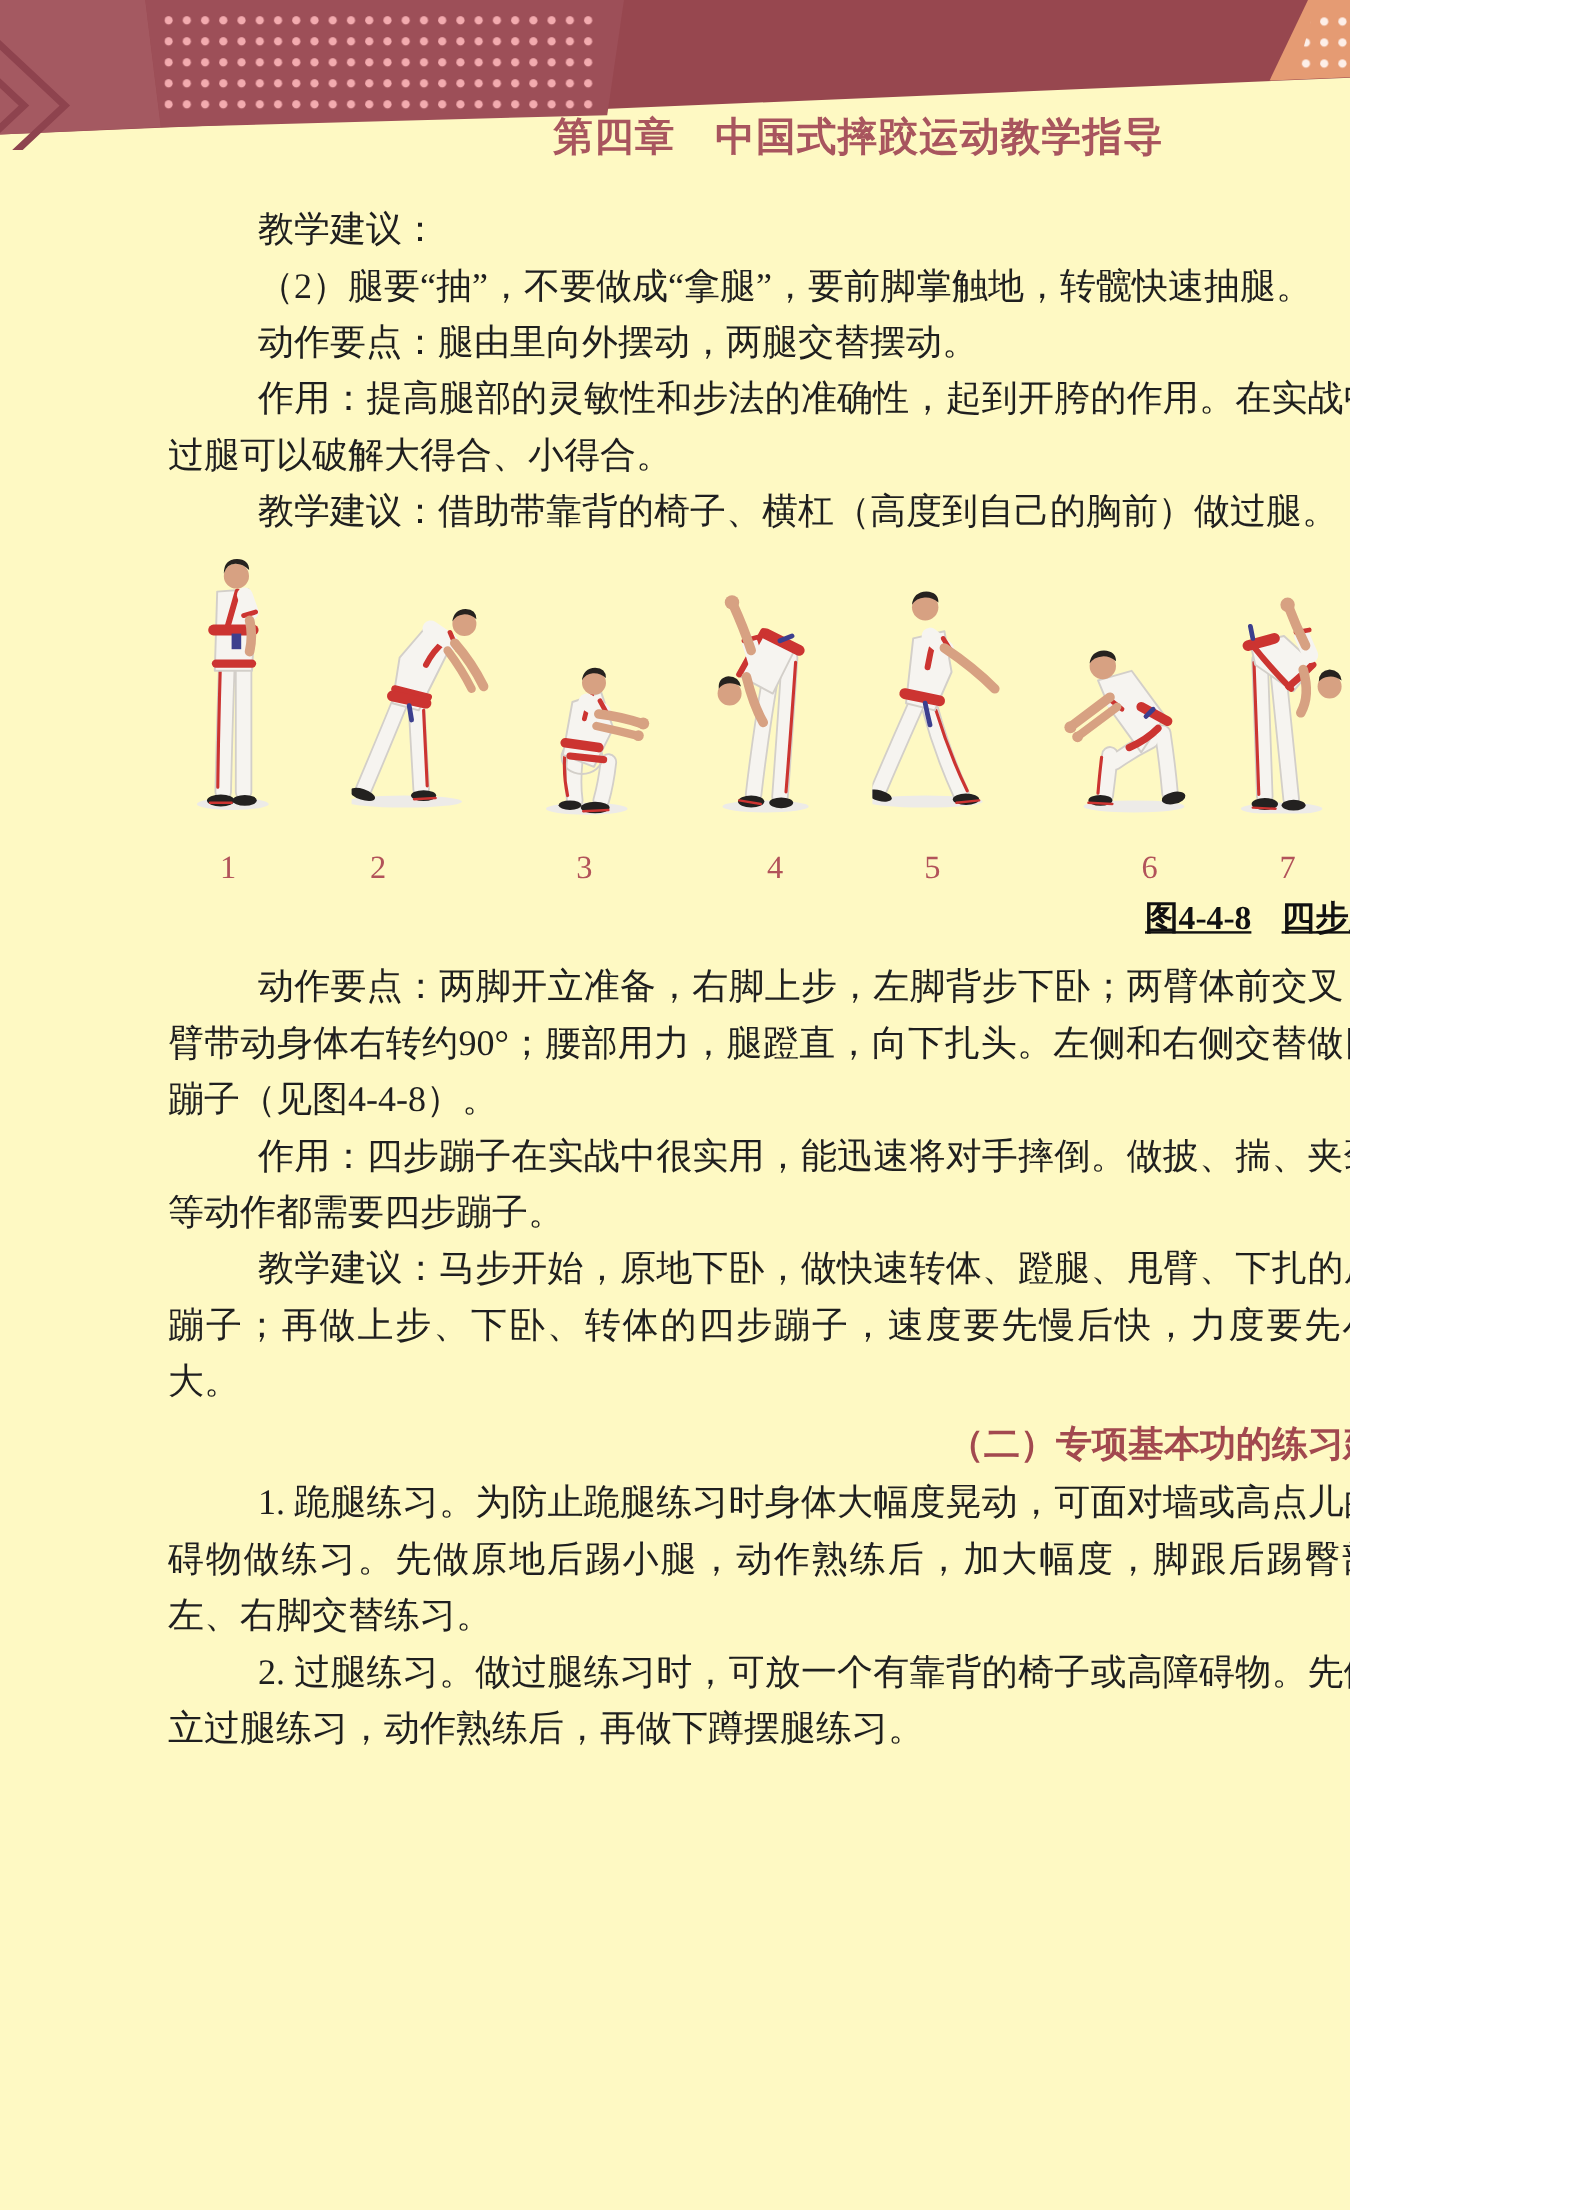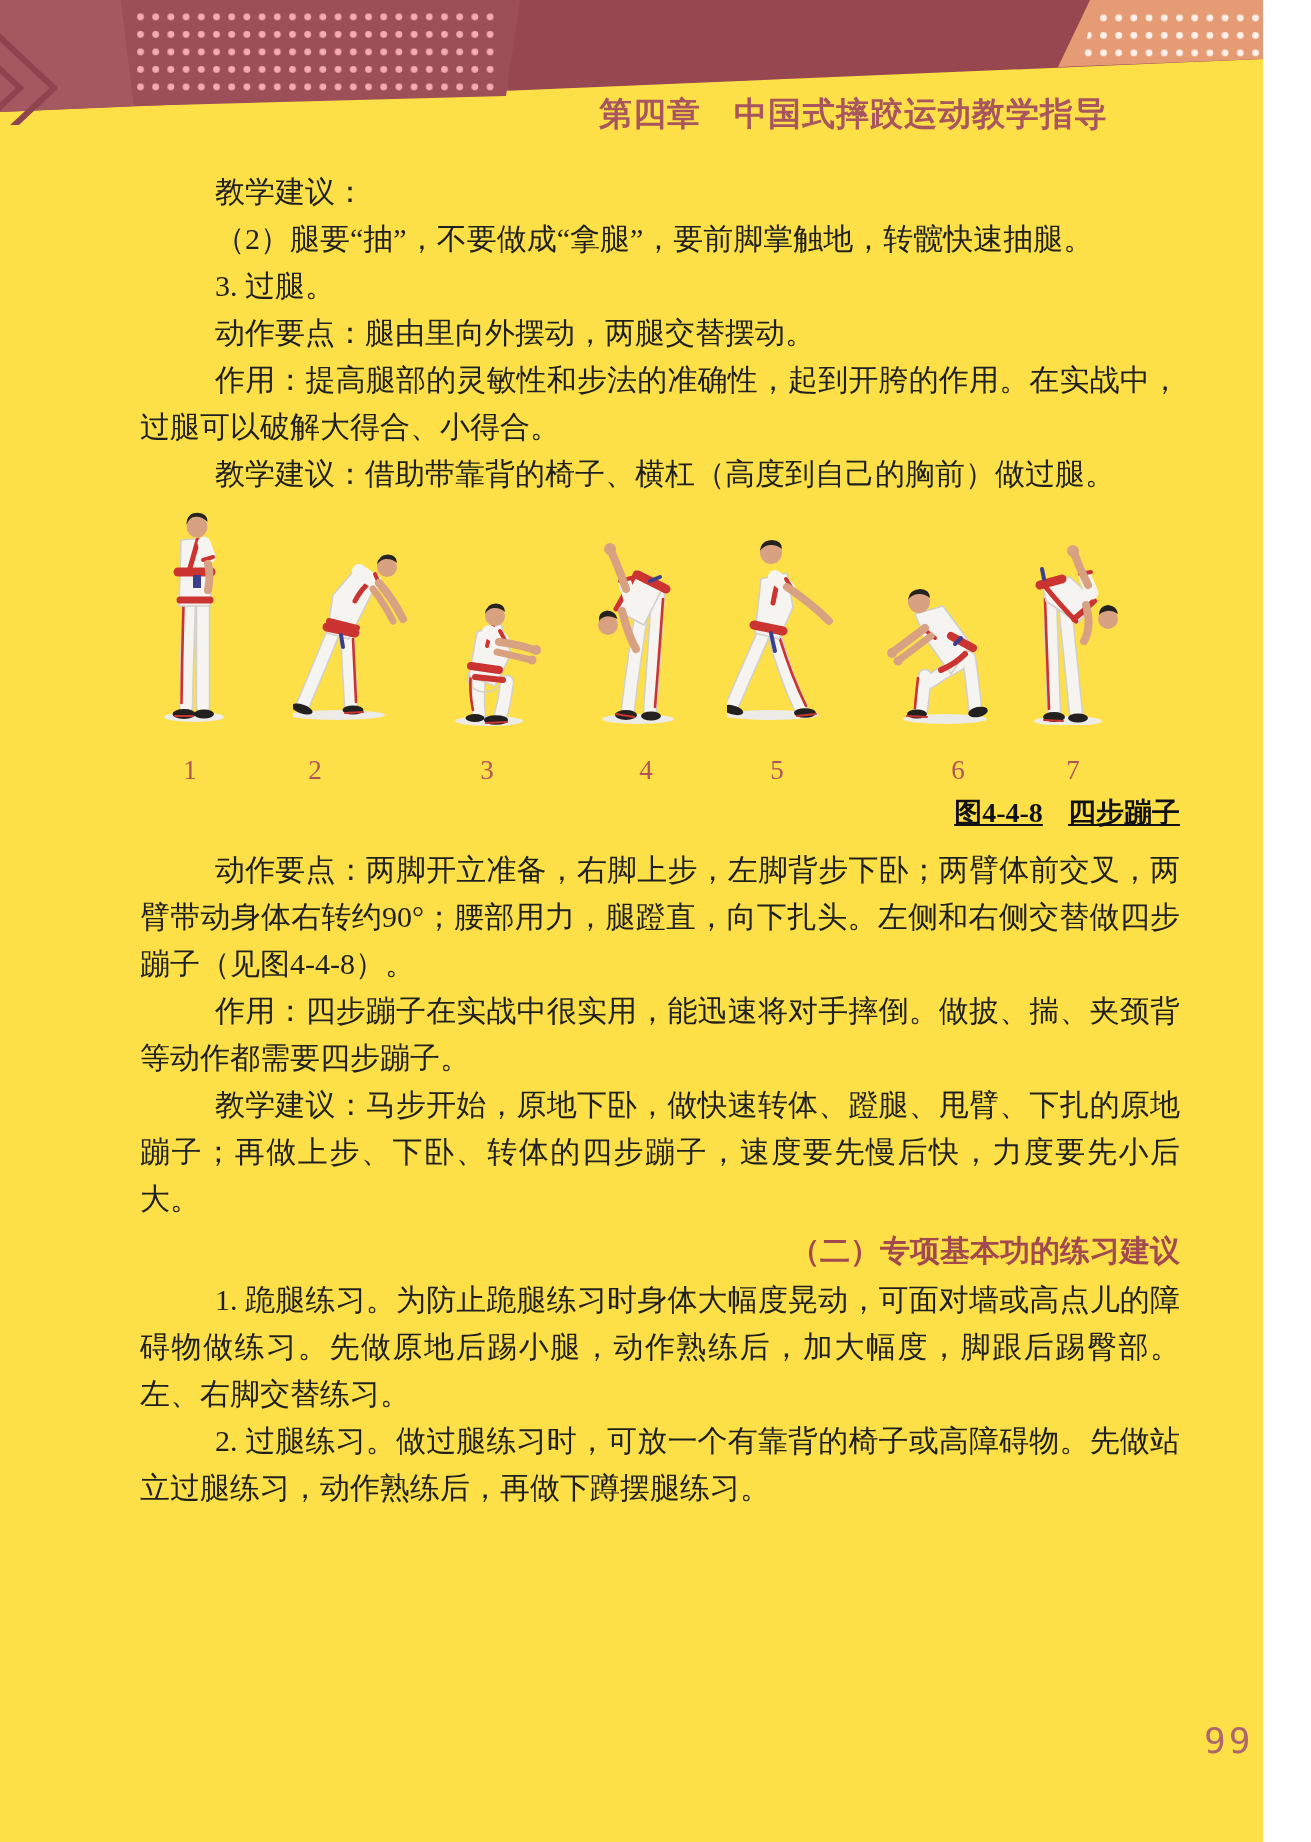--- a/index.html
+++ b/index.html
@@ -1,19 +1,19 @@
 <!DOCTYPE html>
 <html><head>
 <meta charset="utf-8">
 <style>
   html,body{margin:0;padding:0;background:#ffffff;}
   .page{
     position:relative;
-    width:1263px;height:1842px;
-    background:#fde047;
+    width:1125px;height:1842px;
+    background:#fef9c3;
     overflow:hidden;
     font-family:"Liberation Serif","DejaVu Serif",serif;
     color:#1f1f1f;
   }
   
   .band{position:absolute;left:0;top:0;}
   
   .running-head{
     position:absolute;top:94px;right:155px;
     font-family:"Liberation Sans","DejaVu Sans",sans-serif;
@@ -101,21 +101,20 @@
     <polygon points="1094,12 1311,12 1311,56 1080,62" fill="url(#dotsB)"></polygon>
   </svg>
 
   <div class="running-head">
     <span>第四章</span><span class="gap"></span><span>中国式摔跤运动教学指导</span>
   </div>
 
   <div class="content">
     <p>教学建议：</p>
     <p>（2）腿要“抽”，不要做成“拿腿”，要前脚掌触地，转髋快速抽腿。</p>
-    <p>3. 过腿。</p>
     <p>动作要点：腿由里向外摆动，两腿交替摆动。</p>
     <p>作用：提高腿部的灵敏性和步法的准确性，起到开胯的作用。在实战中，过腿可以破解大得合、小得合。</p>
     <p>教学建议：借助带靠背的椅子、横杠（高度到自己的胸前）做过腿。</p>
 
     <div class="figure">
 
       <svg class="wrestler" style="left:15px;top:13px" width="70" height="215" viewBox="0 0 70 215">
         <ellipse class="shadow" cx="39" cy="207" rx="30" ry="5"></ellipse>
         <path class="lo" stroke-width="14.5" d="M34,92 Q32,150 31,197"></path>
         <path class="lo" stroke-width="14.5" d="M48,92 Q48,150 48,197"></path>

